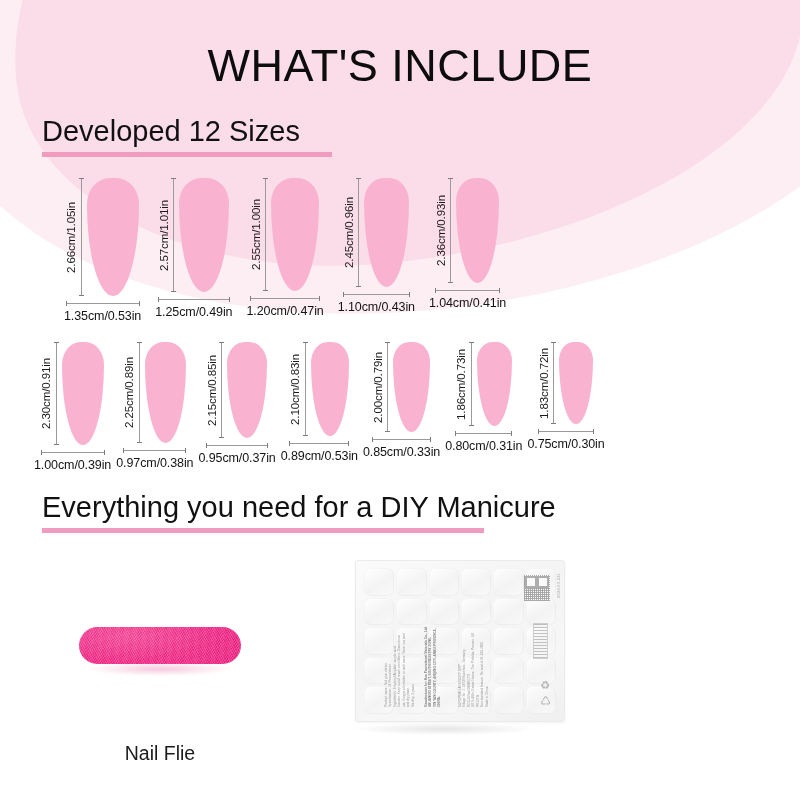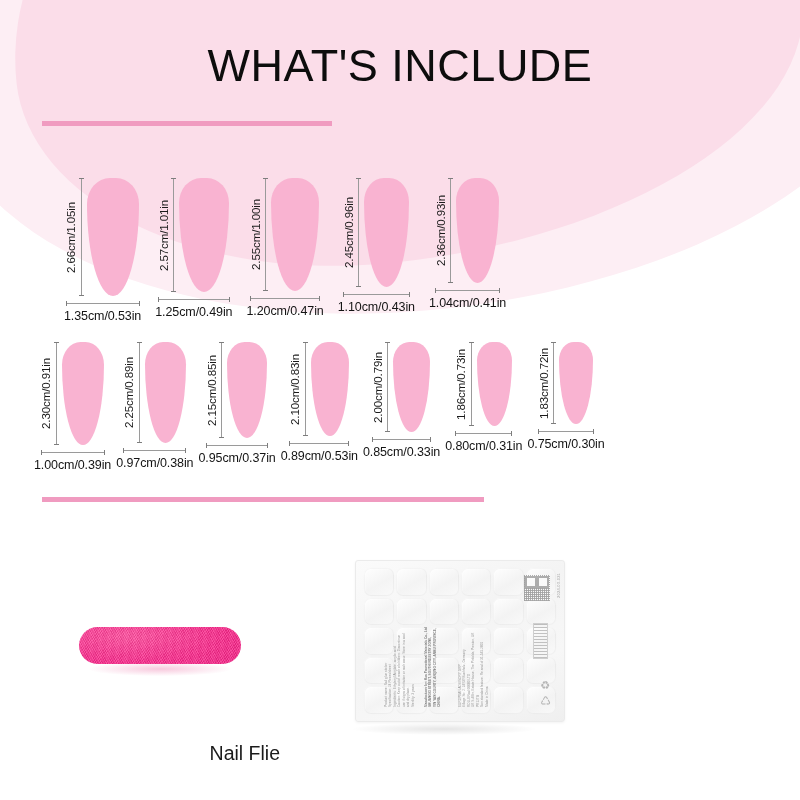--- a/index.html
+++ b/index.html
@@ -183,21 +183,21 @@
   }
 
   
   .product {
     position: absolute;
     z-index: 3;
     display: flex;
     flex-direction: column;
     align-items: center;
   }
-  #prod-file { left: 40px; top: 560px; width: 240px; align-items: flex-end; }
+  #prod-file { left: 40px; top: 560px; width: 240px; }
   #prod-tabs { left: 340px; top: 556px; width: 240px; }
 
   .product-stage {
     height: 170px;
     width: 100%;
     display: flex;
     align-items: center;
     justify-content: center;
     position: relative;
   }
@@ -340,20 +340,21 @@
 <div id="page">
 
   <div class="bg-layer">
     <div class="blob-outer"></div>
     <div class="blob-inner"></div>
   </div>
 
   <div class="main-title">WHAT'S INCLUDE</div>
 
   <div class="section-head" id="head-sizes">
+    <span class="sh-text">Developed 12 Sizes</span>
     <span class="sh-rule" style="background: rgb(240, 155, 192);"></span>
   </div>
 
   <div class="size-row" id="row-1" style="gap: 14px;">
       <div class="size-cell">
         <div class="cell-top">
           <div class="vdim" style="height: 118px;">
             <span class="vdim-label">2.66cm/1.05in</span>
             <span class="vdim-line"></span>
           </div>
@@ -505,20 +506,21 @@
           <div class="nail" style="width: 34px; height: 82px; background: rgb(249, 179, 209);"></div>
         </div>
         <div class="hdim">
           <span class="hdim-line" style="width: 56px;"></span>
           <span class="hdim-label">0.75cm/0.30in</span>
         </div>
       </div>
     </div>
 
   <div class="section-head" id="head-diy">
+    <span class="sh-text">Everything you need for a DIY Manicure</span>
     <span class="sh-rule" style="background: rgb(240, 155, 192);"></span>
   </div>
 
   <div class="product" id="prod-file">
     <div class="product-stage">
       <div class="nail-file-wrap">
         <div class="nail-file"></div>
         <div class="nail-file-shadow"></div>
       </div>
     </div>

